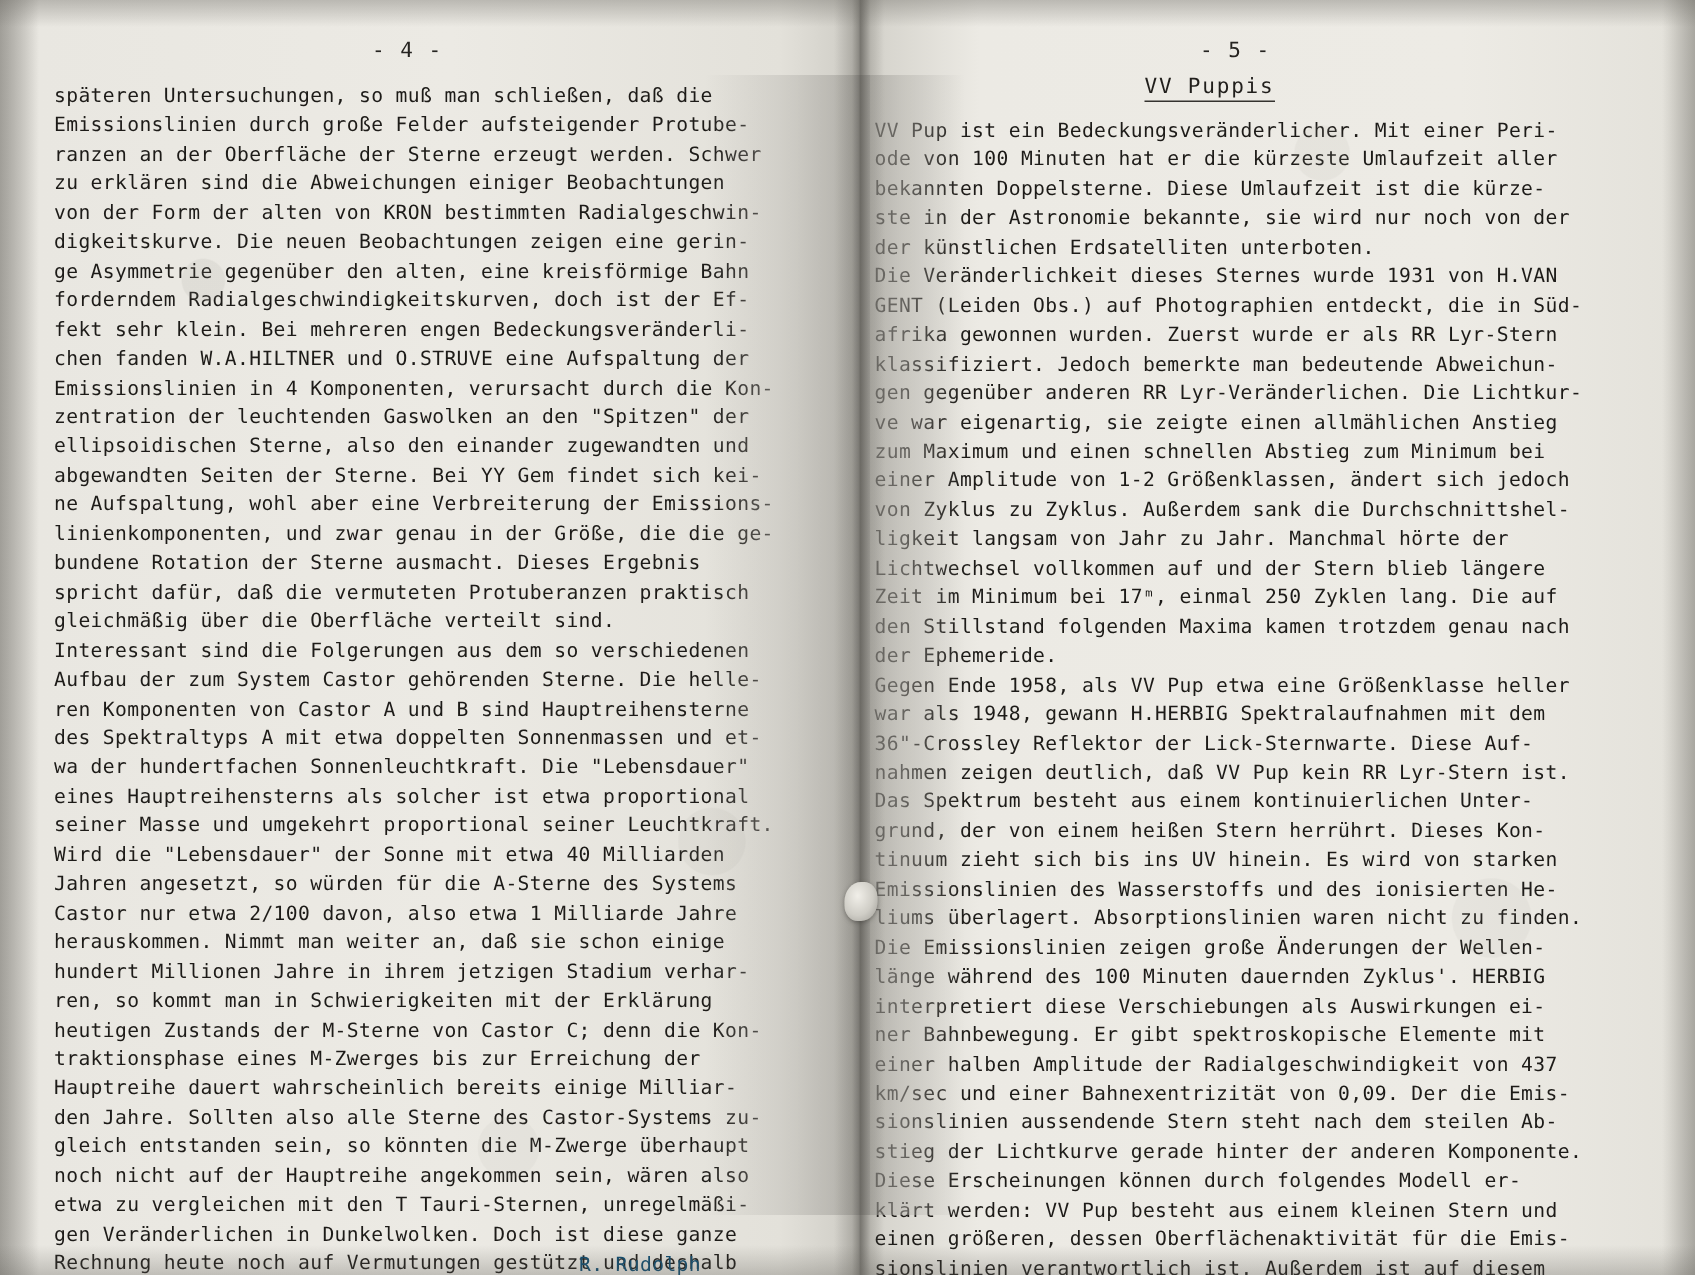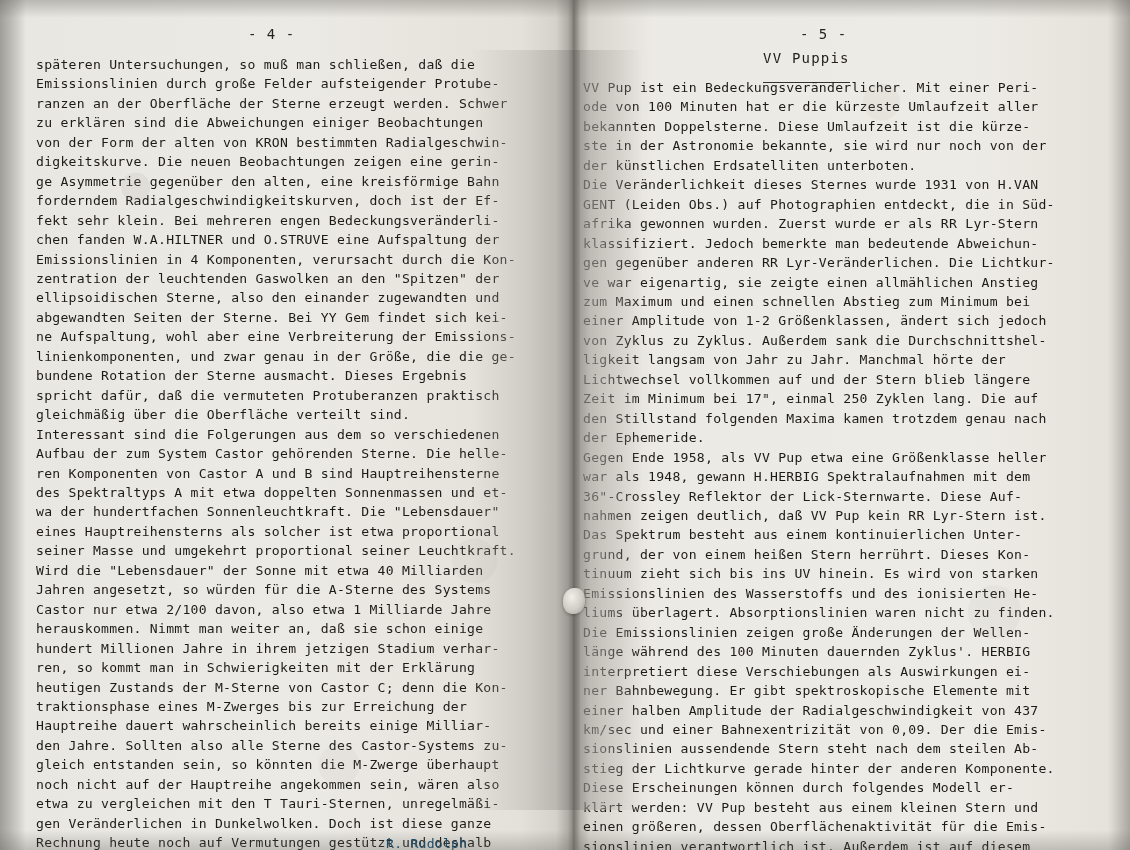--- a/index.html
+++ b/index.html
@@ -92,21 +92,21 @@
 
   .heading {
     position: absolute;
     top: 50px;
     left: 763px;
     font-family: "DejaVu Sans Mono", monospace;
     font-size: 14px;
     color: #211f1c;
     letter-spacing: 1.2px;
     border-bottom: 1px solid #35332f;
-    padding-bottom: 16px;
+    padding-bottom: 1px;
   }
 
   .body-col {
     position: absolute;
     font-family: "DejaVu Sans Mono", monospace;
     font-size: 13.1px;
     line-height: 19.45px;
     color: #1d1b18;
     white-space: pre-wrap;
     letter-spacing: 0.25px;

